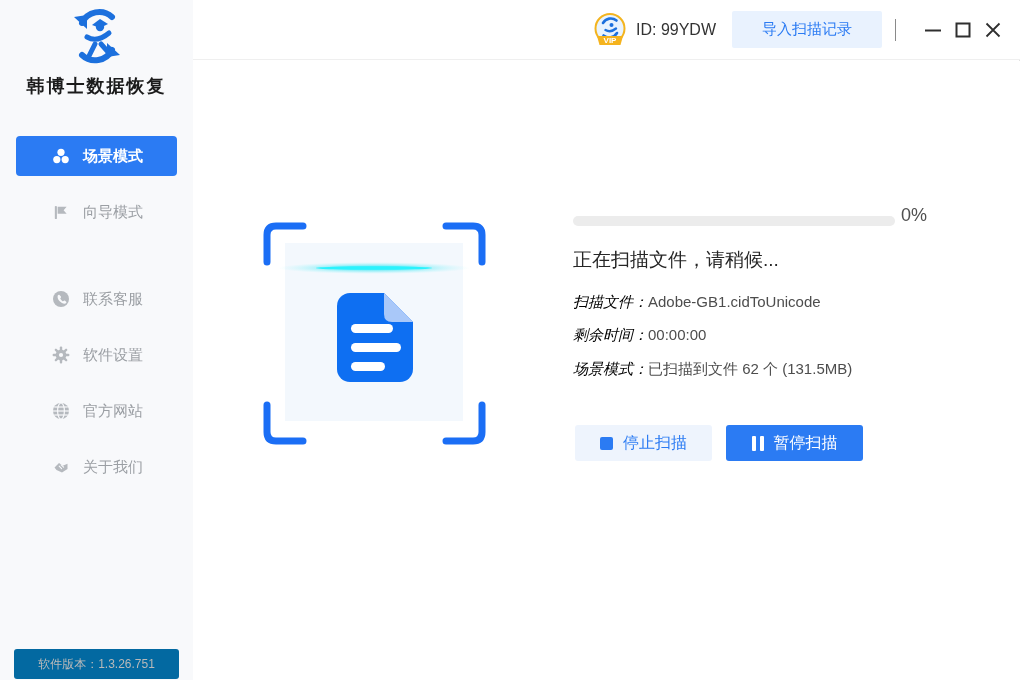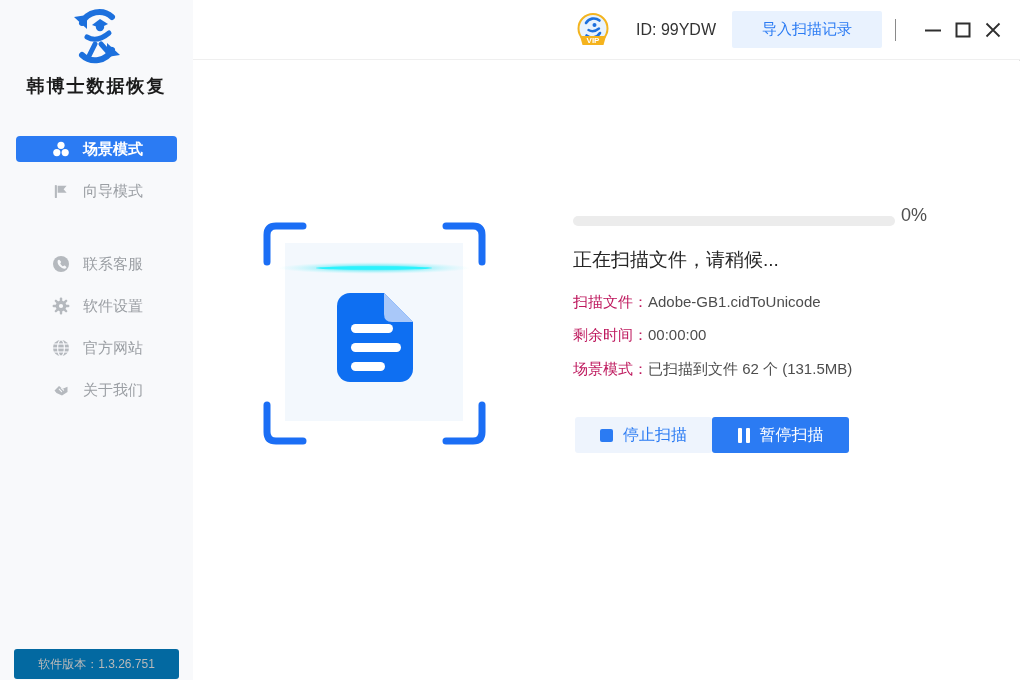--- a/index.html
+++ b/index.html
@@ -6,49 +6,49 @@
   html,body { width:1020px; height:680px; }
   body { font-family:"Liberation Sans","DejaVu Sans",sans-serif; background:#fff; overflow:hidden; }
 
   .window { position:relative; width:1020px; height:680px; background:#fff; outline:1px solid #e3e3e3; outline-offset:-1px; }
 
   
   .sidebar { position:absolute; left:0; top:0; width:193px; height:680px; background:#f8f9fb; }
   .logo-wrap { padding-top:6px; text-align:center; }
   .brand { margin-top:4px; font-size:18px; font-weight:700; color:#1b1b1b; letter-spacing:2px; text-align:center; }
   .nav { margin-top:38px; }
-  .nav-item { width:161px; height:26px; margin:16px auto 9px auto; display:flex; align-items:center; padding-left:35px; border-radius:4px; color:#9b9fa4; font-size:15px; cursor:pointer; }
+  .nav-item { width:161px; height:40px; margin:16px auto 9px auto; display:flex; align-items:center; padding-left:35px; border-radius:4px; color:#9b9fa4; font-size:15px; cursor:pointer; }
   .nav-item .ico { width:19px; display:flex; align-items:center; justify-content:center; margin-right:13px; }
   .nav-item.active { background:#2b7bf3; color:#ffffff; font-weight:700; }
   .group-gap { height:22px; }
   .version { position:absolute; left:14px; bottom:1px; width:165px; height:30px; background:#0369a1; border-radius:3px; display:flex; align-items:center; justify-content:center; font-size:12px; color:#b9b9b9; }
 
   
   .titlebar { position:absolute; left:193px; top:0; width:827px; height:60px; background:#fff; border-bottom:1px solid #efefef; display:flex; align-items:center; justify-content:flex-end; padding-right:16px; }
-  .uid { margin-left:24px; font-size:16px; color:#333; }
+  .uid { margin-left:7px; font-size:16px; color:#333; }
   .import-btn { margin-left:16px; background:#e9f2fe; color:#2b7bf3; font-size:15px; border:none; border-radius:2px; padding:9px 30px; cursor:pointer; }
   .tb-sep { margin-left:13px; width:1px; height:22px; background:#8a8a8a; }
   .win-controls { display:flex; align-items:center; margin-left:18px; }
   .win-btn { width:22px; height:26px; display:flex; align-items:center; justify-content:center; margin-left:8px; cursor:pointer; }
 
   
   .main { position:absolute; left:193px; top:61px; width:827px; height:619px; background:#fff; }
   .scan-visual { position:absolute; left:70px; top:161px; width:223px; height:223px; }
 
   .progress-track { position:absolute; left:380px; top:155px; width:322px; height:10px; background:#ececec; border-radius:5px; overflow:hidden; }
   .progress-fill { height:100%; width:0%; background:#2b7bf3; border-radius:5px; }
   .progress-label { position:absolute; left:708px; top:144px; font-size:18px; color:#4f4f4f; }
 
   .scan-heading { position:absolute; left:380px; top:186px; font-size:19px; color:#262626; }
   .detail-line { position:absolute; left:380px; font-size:15px; color:#4d4d4d; }
-  .detail-line .lbl { color:#be185d; }
+  .detail-line .lbl { color:#000000;font-style:italic; }
   .detail-line .val { color:#4d4d4d; }
   .dl1 { top:232px; } .dl2 { top:265px; } .dl3 { top:299px; }
 
-  .btn-row { position:absolute; left:382px; top:356px; display:flex; }
+  .btn-row { position:absolute; left:382px; top:364px; display:flex; gap:14px; }
   .scan-btn { width:137px; height:36px; border:none; border-radius:3px; display:flex; align-items:center; justify-content:center; gap:10px; font-size:16px; cursor:pointer; font-family:inherit; }
   .btn-stop { background:#eef4fd; color:#2b7bf3; }
   .btn-stop .stop-square { width:13px; height:13px; background:#2b7bf3; border-radius:2px; }
   .btn-pause { background:#2b7bf3; color:#fff; }
   .pause-bars { display:flex; gap:4px; }
   .pause-bars i { display:block; width:4px; height:15px; background:#fff; border-radius:1px; }
 </style>
 </head>
 <body>
 

